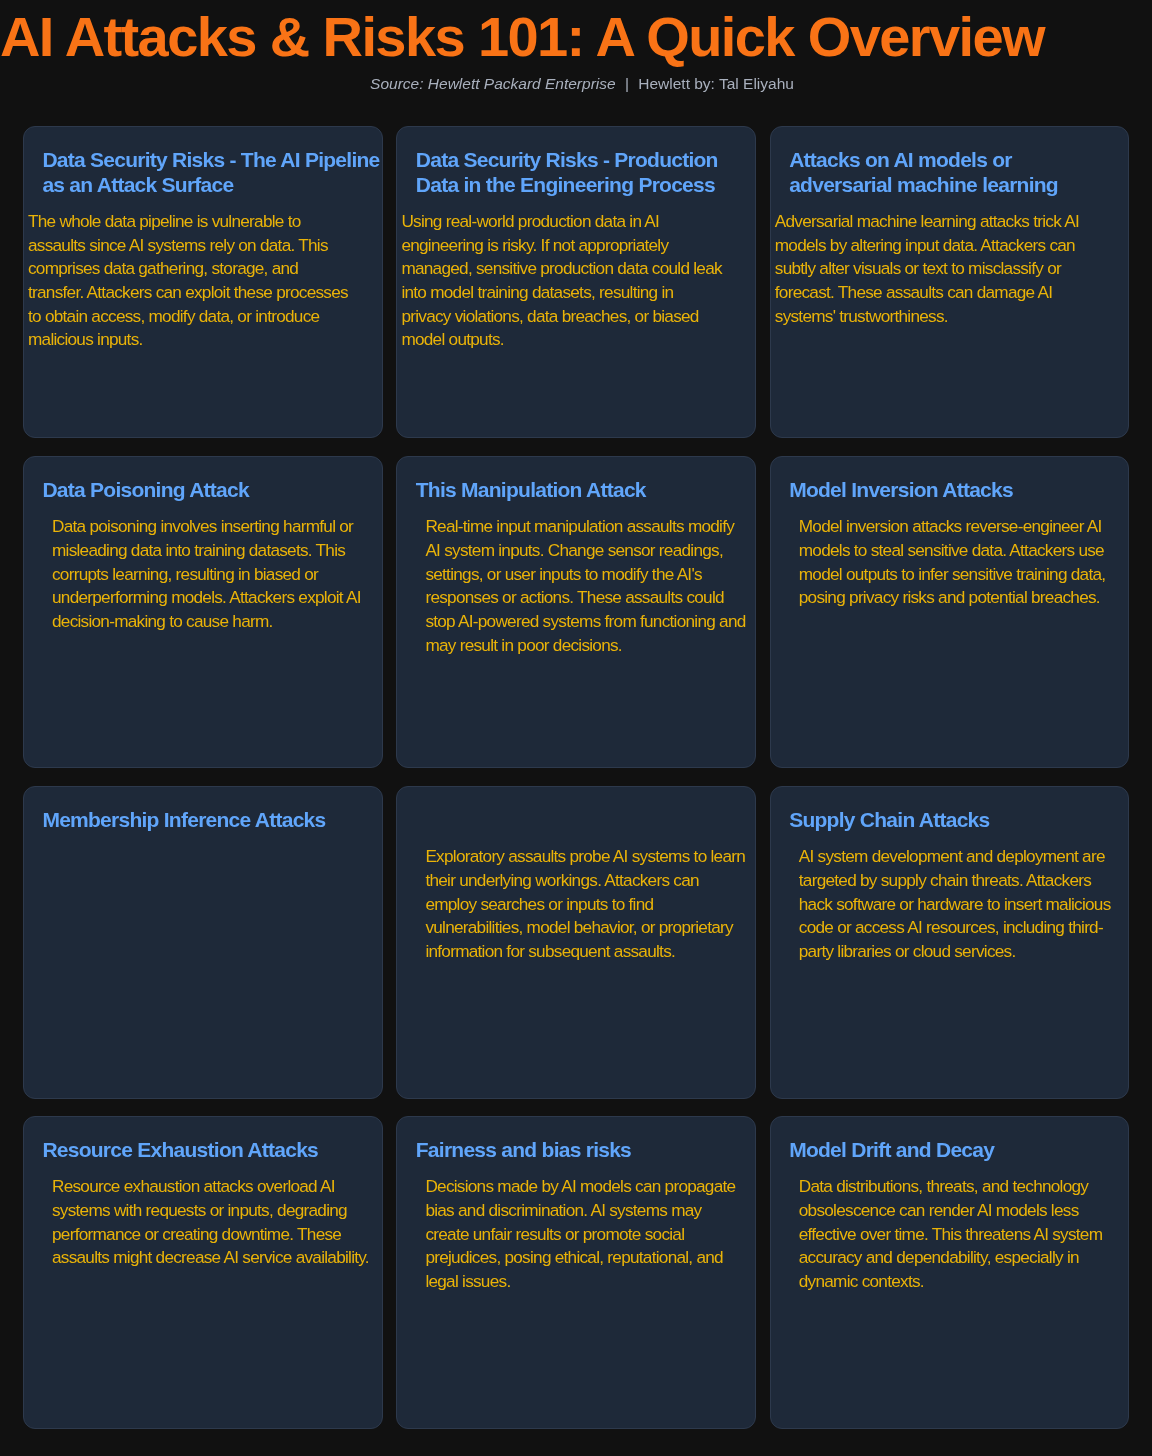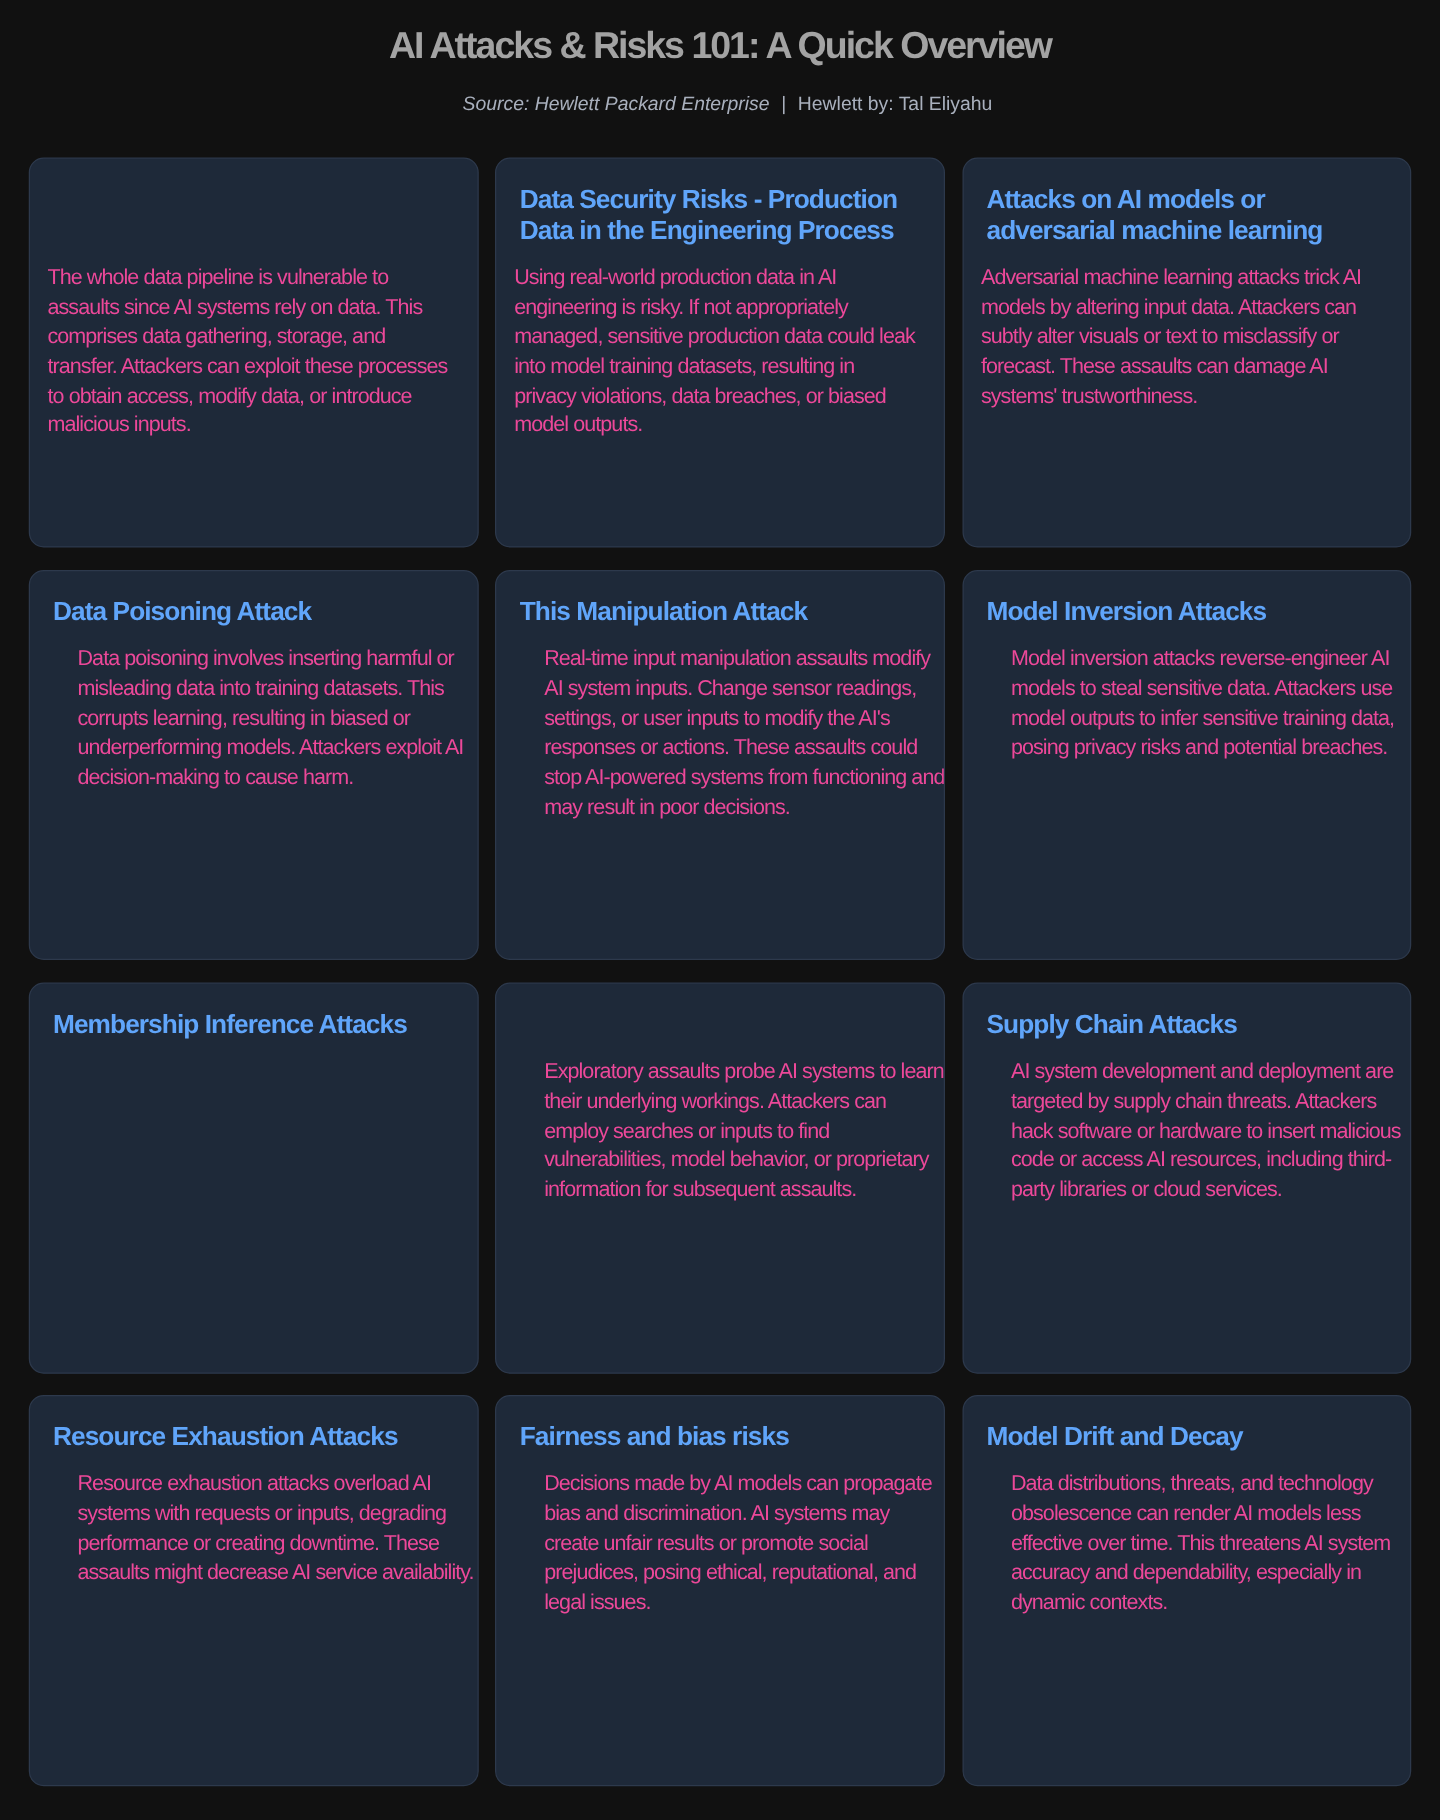--- a/index.html
+++ b/index.html
@@ -10,24 +10,24 @@
     font-family: "Liberation Sans", sans-serif;
   }
   .page {
     will-change: transform;
     position: relative; width: 1152px; height: 1456px;
     overflow: hidden; background: #111111;
   }
 
   .page-title {
     position: absolute; left: 0; top: 14.4px; width: 1152px;
-    text-align: center;
-    font-size: 30px; font-weight: bold; line-height: 46px;
+    text-align: left;
+    font-size: 56px; font-weight: bold; line-height: 46px;
     letter-spacing: -1.6px;
-    color: #a3a3a3;
+    color: #f97316;
   }
   .subtitle {
     position: absolute; left: 0; top: 73.6px; width: 1152px;
     text-align: center;
     font-size: 15.5px; line-height: 20px;
     color: #a9b0bd;
   }
   .subtitle .src { font-style: italic; margin-left: 12px; }
   .subtitle .sep { display: inline-block; padding: 0 9.3px; }
 
@@ -47,39 +47,41 @@
     overflow: hidden;
   }
   .card-title {
     position: absolute; left: 18.4px; top: 20.7px; width: 340px;
     white-space: pre-line;
     font-size: 21px; font-weight: bold; line-height: 24.8px;
     letter-spacing: -0.74px;
     color: #60a5fa;
   }
   .card-body {
-    position: absolute; left: 14px; width: 321px;
+    position: absolute; left: 4px; width: 321px;
     font-size: 17.2px; line-height: 23.65px;
     letter-spacing: -0.735px;
-    color: #ec4899;
+    color: #eab308;
   }
   .card.title-1 .card-body { top: 58.0px; margin-left: 24px; }
   .card.title-2 .card-body { top: 82.8px; }
 </style>
 </head>
 <body>
 
 <div class="page">
 
   <h1 class="page-title">AI Attacks &amp; Risks 101: A Quick Overview</h1>
 
   <div class="subtitle"><span class="src">Source: Hewlett Packard Enterprise</span><span class="sep">|</span><span class="credit">Hewlett by: Tal Eliyahu</span></div>
 
   <div class="grid">
     <div class="card title-2">
+      <div class="card-title">Data Security Risks - The AI Pipeline
+as an Attack Surface</div>
       <div class="card-body">The whole data pipeline is vulnerable to assaults since AI systems rely on data. This comprises data gathering, storage, and transfer. Attackers can exploit these processes to obtain access, modify data, or introduce malicious inputs.</div>
     </div>
     <div class="card title-2">
       <div class="card-title">Data Security Risks - Production
 Data in the Engineering Process</div>
       <div class="card-body">Using real-world production data in AI engineering is risky. If not appropriately managed, sensitive production data could leak into model training datasets, resulting in privacy violations, data breaches, or biased model outputs.</div>
     </div>
     <div class="card title-2">
       <div class="card-title">Attacks on AI models or
 adversarial machine learning</div>

